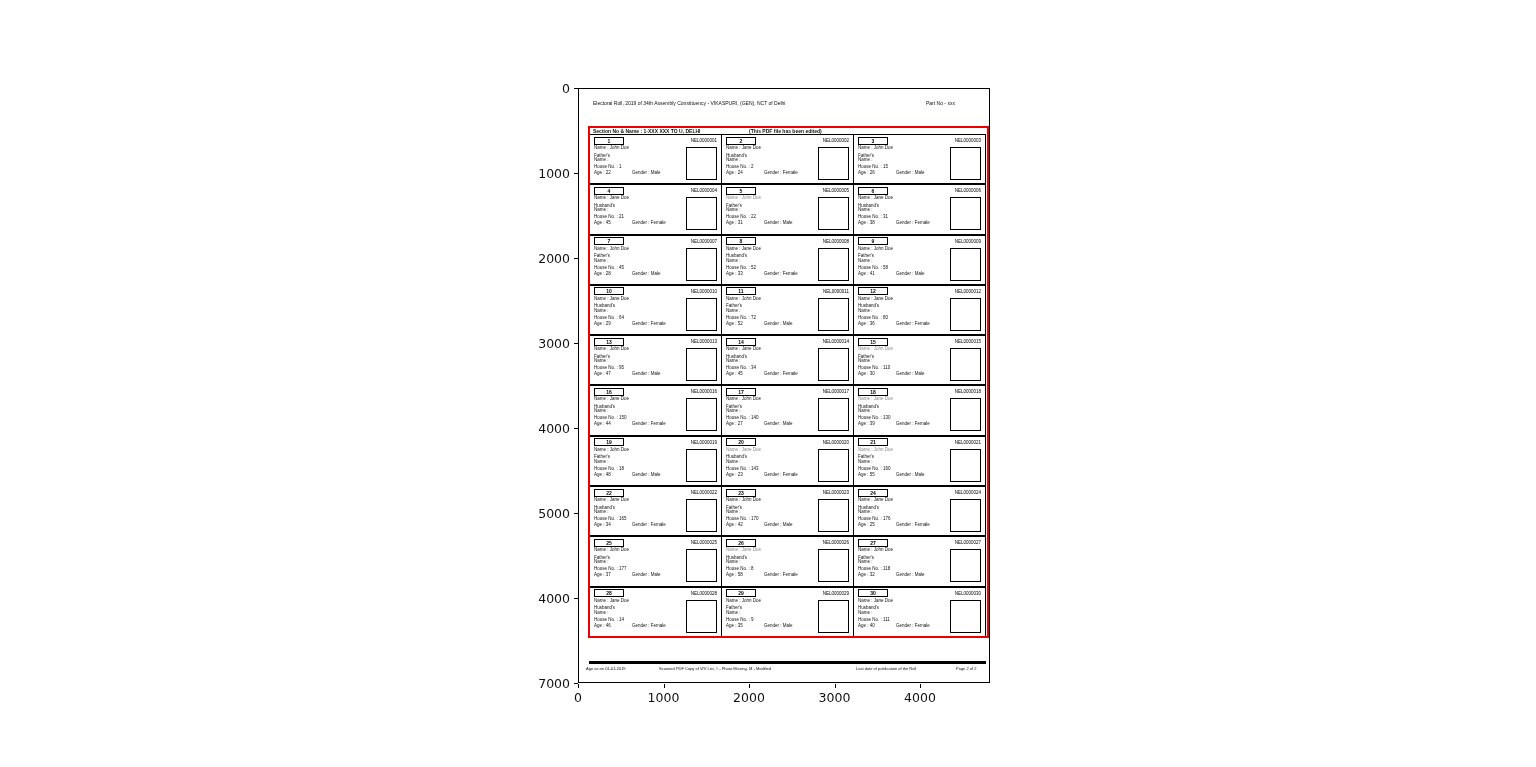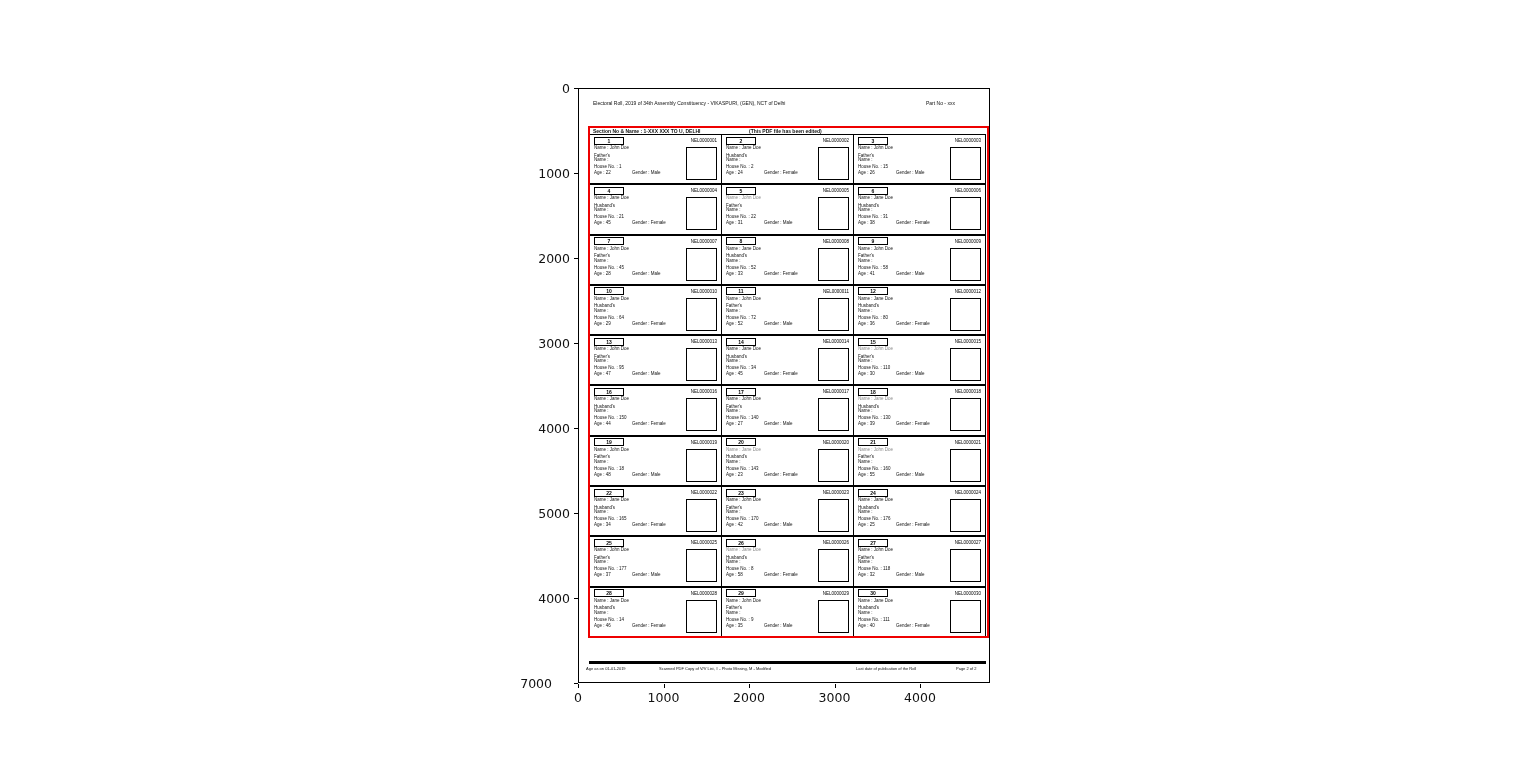--- a/index.html
+++ b/index.html
@@ -63,21 +63,21 @@
       <div class="ytick-label" style="left: 522px; top: 251.5px;">2000</div>
       <div class="ytick-mark" style="left: 574px; top: 258px;"></div>
       <div class="ytick-label" style="left: 522px; top: 336.5px;">3000</div>
       <div class="ytick-mark" style="left: 574px; top: 343px;"></div>
       <div class="ytick-label" style="left: 522px; top: 421.5px;">4000</div>
       <div class="ytick-mark" style="left: 574px; top: 428px;"></div>
       <div class="ytick-label" style="left: 522px; top: 506.5px;">5000</div>
       <div class="ytick-mark" style="left: 574px; top: 513px;"></div>
       <div class="ytick-label" style="left: 522px; top: 591.5px;">4000</div>
       <div class="ytick-mark" style="left: 574px; top: 598px;"></div>
-      <div class="ytick-label" style="left: 504px; top: 676.5px;">7000</div>
+      <div class="ytick-label" style="left: 522px; top: 676.5px;">7000</div>
       <div class="ytick-mark" style="left: 574px; top: 683px;"></div>
     </div>
   <div id="x-axis">
       <div class="xtick-label" style="left: 554px; top: 691px;">0</div>
       <div class="xtick-mark" style="left: 578px; top: 684px;"></div>
       <div class="xtick-label" style="left: 639.5px; top: 691px;">1000</div>
       <div class="xtick-mark" style="left: 663.5px; top: 684px;"></div>
       <div class="xtick-label" style="left: 725px; top: 691px;">2000</div>
       <div class="xtick-mark" style="left: 749px; top: 684px;"></div>
       <div class="xtick-label" style="left: 810.5px; top: 691px;">3000</div>

